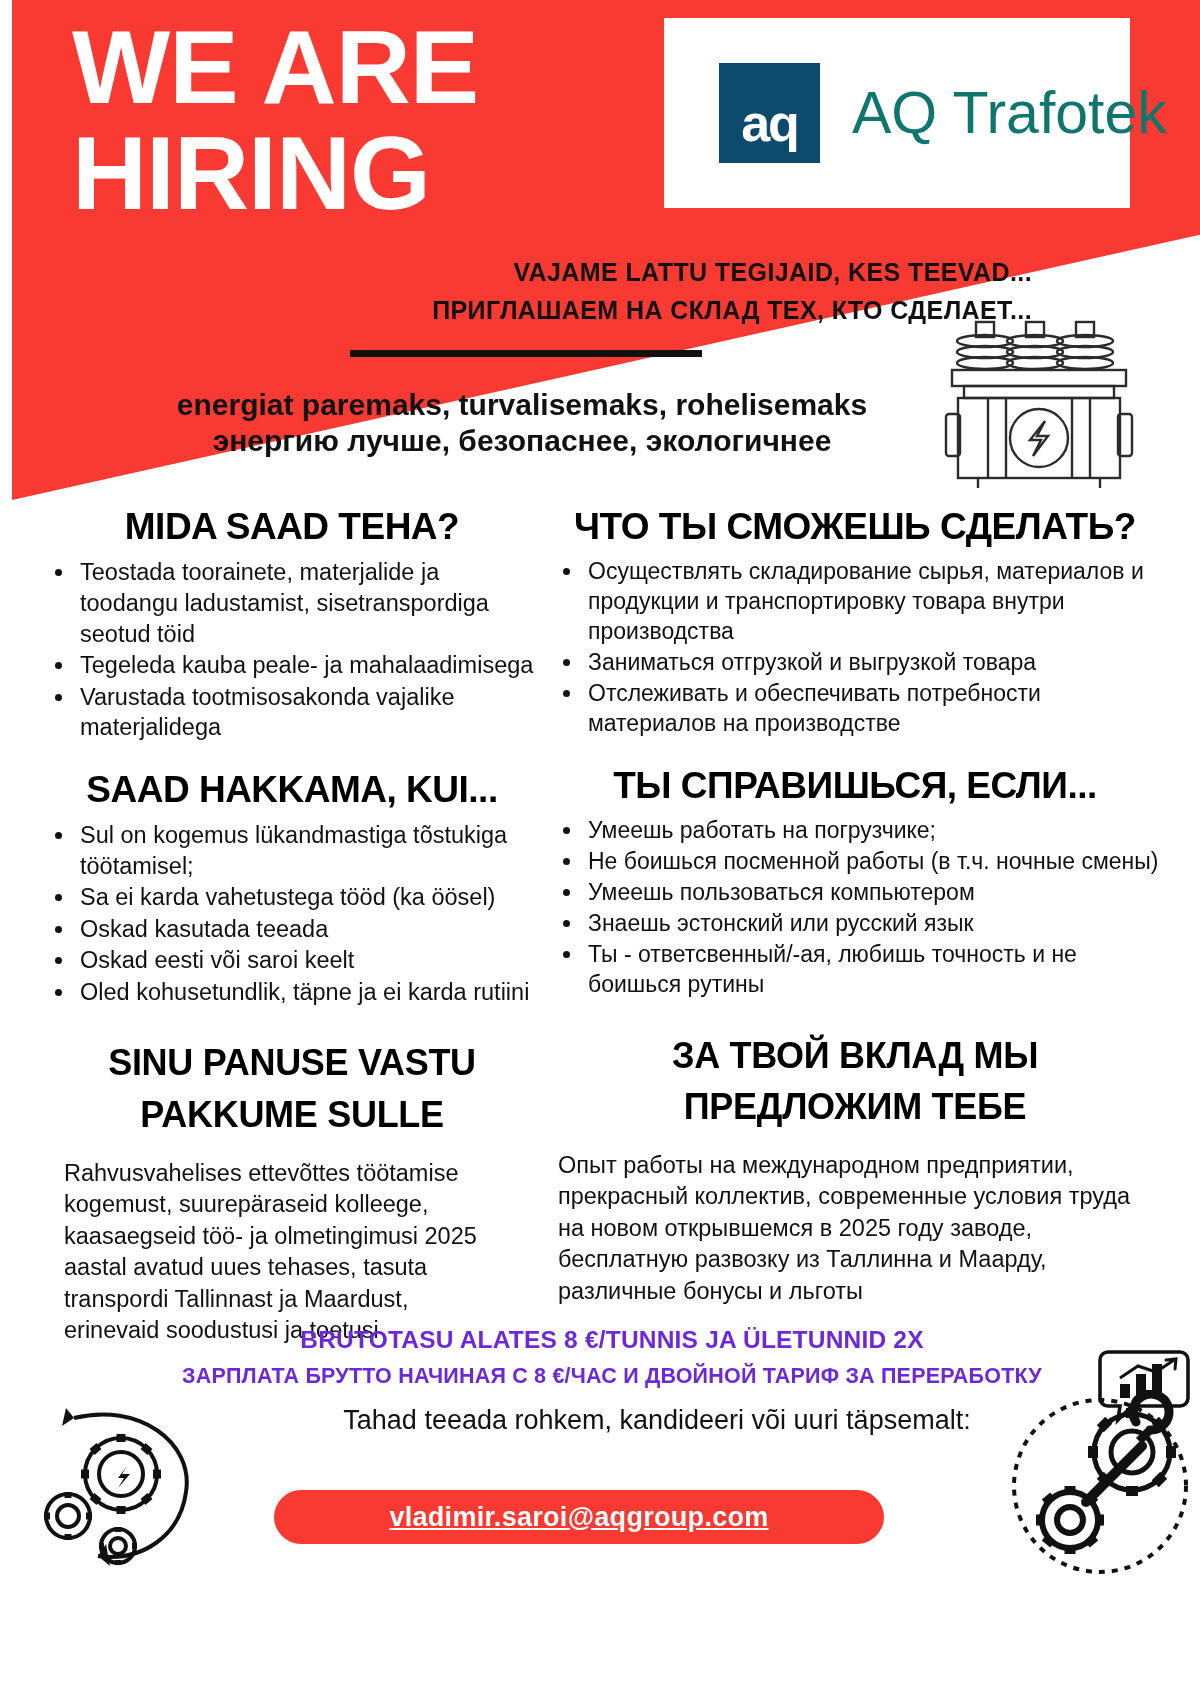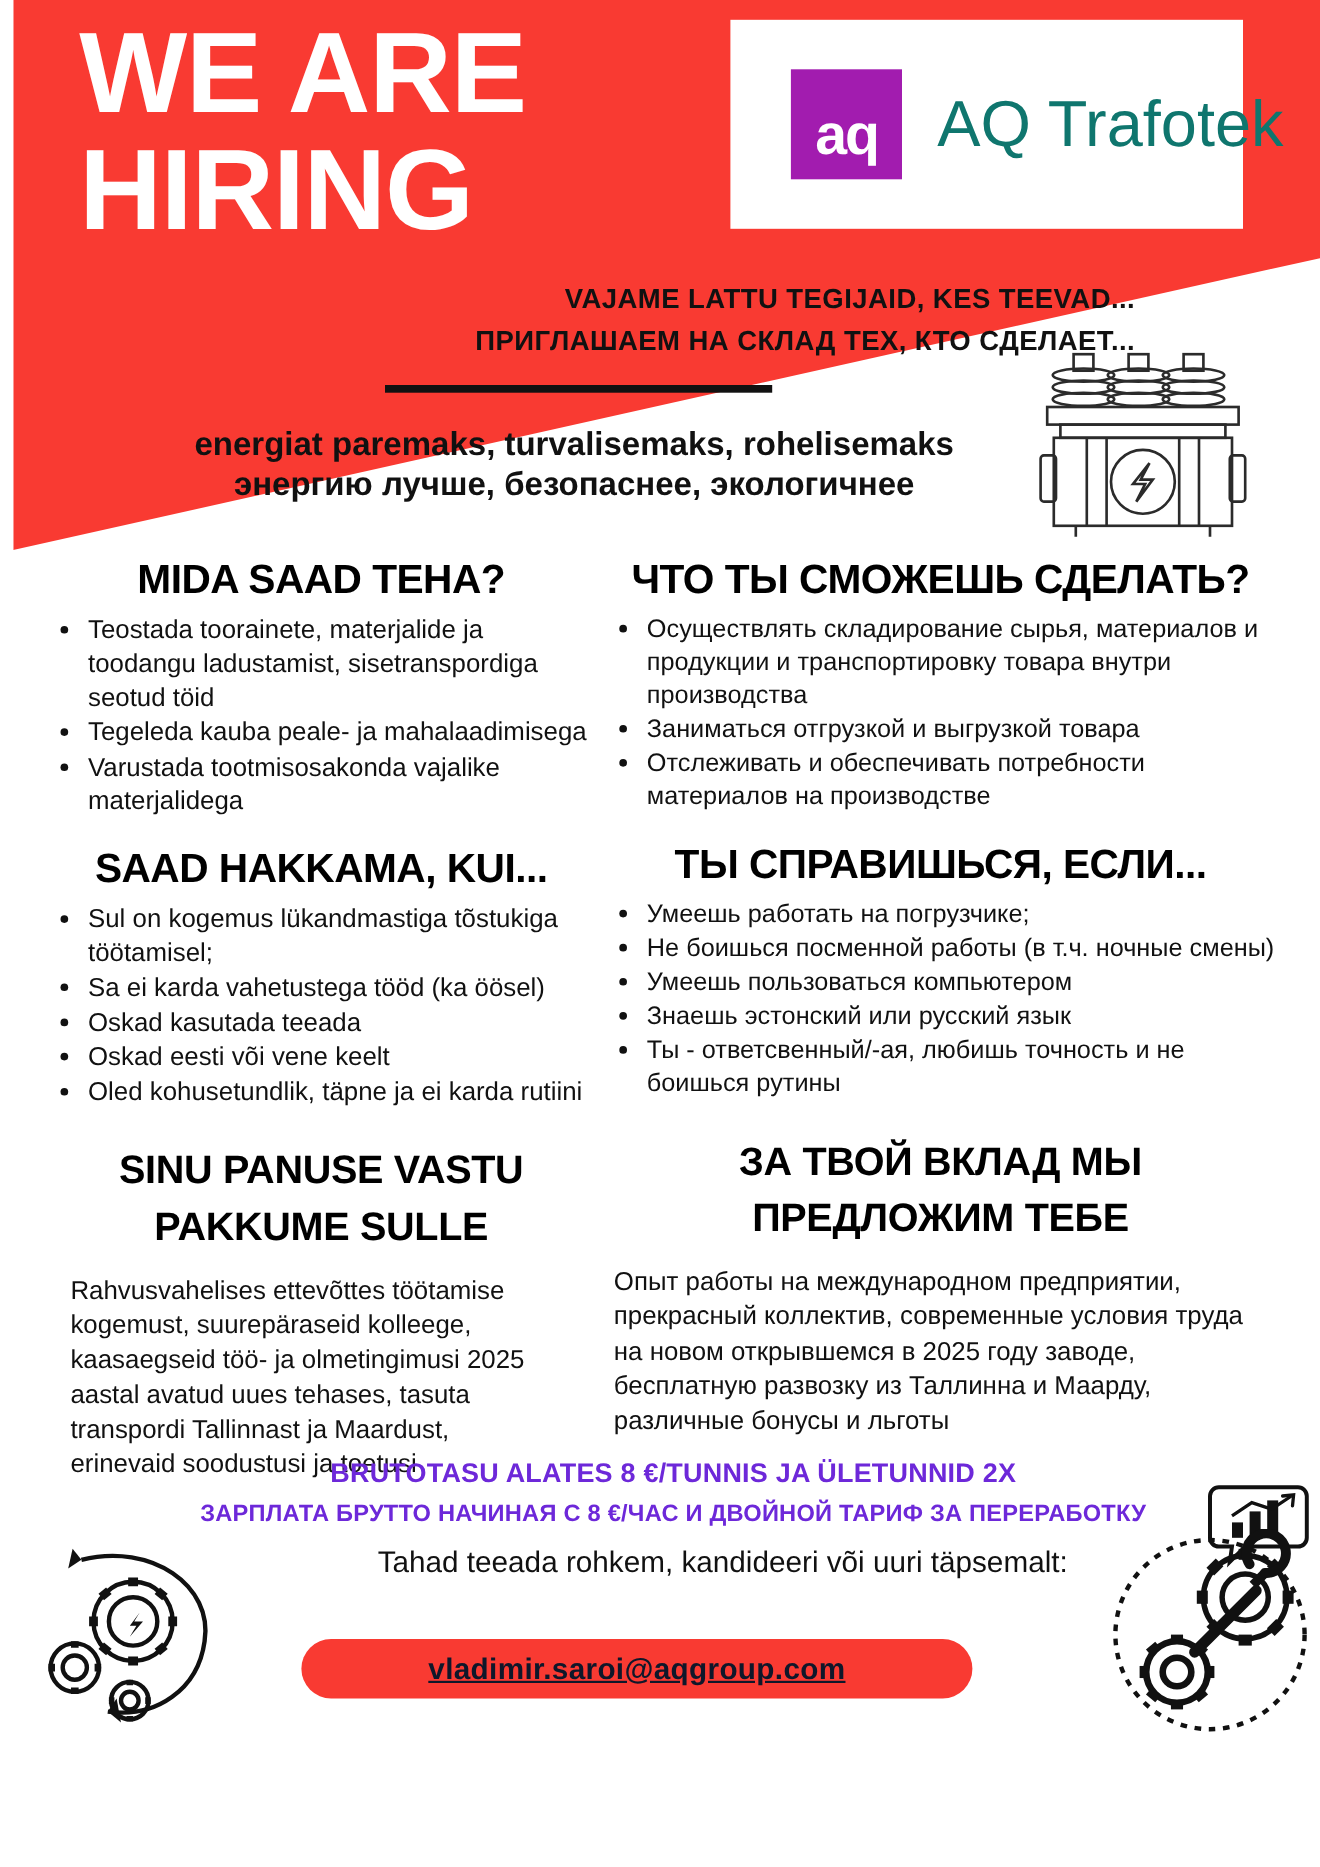--- a/index.html
+++ b/index.html
@@ -52,21 +52,21 @@
     background: #ffffff;
     z-index: 4;
     display: flex;
     align-items: center;
     padding-left: 55px;
     box-sizing: border-box;
   }
   .logo-mark {
     width: 101px;
     height: 100px;
-    background: #a21caf;
+    background: #0c4a6e;
     color: #ffffff;
     display: flex;
     align-items: flex-end;
     justify-content: center;
     font-size: 52px;
     font-weight: bold;
     line-height: 1;
     padding-bottom: 14px;
     box-sizing: border-box;
     letter-spacing: -2px;
@@ -208,21 +208,21 @@
   .cta-ru { top: 1446px; font-size: 27px; }
 
   .email-btn {
     position: absolute;
     left: 262px;
     top: 1490px;
     width: 610px;
     height: 54px;
     background: #f93a32;
     border-radius: 28px;
-    color: #0f172a;
+    color: #ffffff;
     font-size: 27px;
     font-weight: bold;
     display: flex;
     align-items: center;
     justify-content: center;
     z-index: 4;
     border: none;
     font-family: "Liberation Sans", sans-serif;
     letter-spacing: 0.3px;
   }
@@ -315,21 +315,21 @@
         <li>Teostada toorainete, materjalide ja toodangu ladustamist, sisetranspordiga seotud töid</li>
         <li>Tegeleda kauba peale- ja mahalaadimisega</li>
         <li>Varustada tootmisosakonda vajalike materjalidega</li>
       </ul>
 
       <h2 class="sec mid">SAAD HAKKAMA, KUI...</h2>
       <ul class="bl">
         <li>Sul on kogemus lükandmastiga tõstukiga töötamisel;</li>
         <li>Sa ei karda vahetustega tööd (ka öösel)</li>
         <li>Oskad kasutada teeada</li>
-        <li>Oskad eesti või vene keelt</li>
+        <li>Oskad eesti või saroi keelt</li>
         <li>Oled kohusetundlik, täpne ja ei karda rutiini</li>
       </ul>
 
       <div class="offer-head">SINU PANUSE VASTU PAKKUME SULLE</div>
       <p class="offer-body">Rahvusvahelises ettevõttes töötamise kogemust, suurepäraseid kolleege, kaasaegseid töö- ja olmetingimusi 2025 aastal avatud uues tehases, tasuta transpordi Tallinnast ja Maardust, erinevaid soodustusi ja toetusi</p>
     </div>
 
     <div class="col col-ru">
       <h2 class="sec top">ЧТО ТЫ СМОЖЕШЬ СДЕЛАТЬ?</h2>
       <ul class="bl ru">

